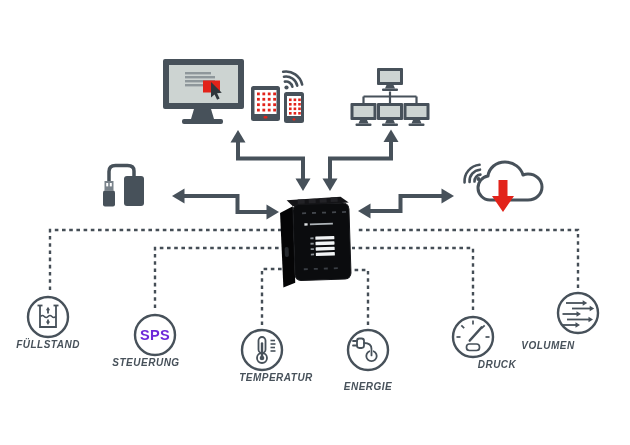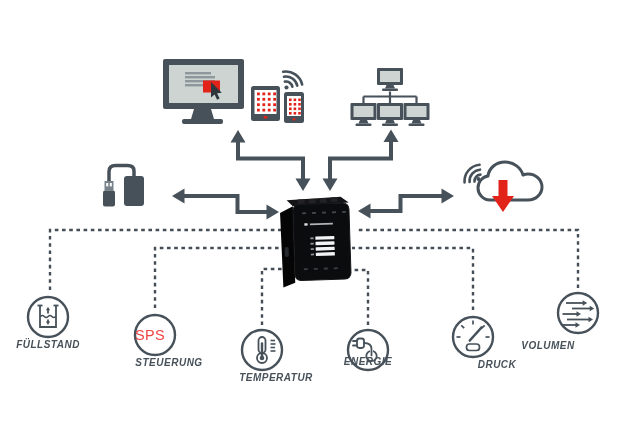--- a/index.html
+++ b/index.html
@@ -7,22 +7,22 @@
     position:relative;width:630px;height:445px;background:#ffffff;
     font-family:"Liberation Sans",sans-serif;overflow:hidden;
   }
   .diagram-svg{position:absolute;left:0;top:0;}
   .sensor-label{
     position:absolute;text-align:center;
     font-size:10px;font-weight:bold;line-height:1.1;
     letter-spacing:.5px;color:#47515a;font-style:italic;
   }
   .sps-text{
-    position:absolute;text-align:left;
-    font-size:14.5px;font-weight:normal;letter-spacing:.3px;color:#ef4444;
+    position:absolute;text-align:center;
+    font-size:14.5px;font-weight:bold;letter-spacing:.3px;color:#6d28d9;
   }
 </style>
 </head>
 <body>
 
 <div class="canvas">
 
 <svg class="diagram-svg" width="630" height="445" viewBox="0 0 630 445">
 
   <g stroke="#454e56" stroke-width="2.4" stroke-dasharray="3.6 3.6" fill="none">
@@ -290,19 +290,19 @@
       <polygon points="581,314 576.5,311.3 576.5,316.7"></polygon>
       <polygon points="593,319.5 588.5,316.8 588.5,322.2"></polygon>
       <polygon points="580,325 575.5,322.3 575.5,327.7"></polygon>
     </g>
   </g>
 </svg>
 
 <div class="sps-text" style="left:135px;top:327px;width:40px;">SPS</div>
 
 <div class="sensor-label" style="left:3px;top:339px;width:90px;">FÜLLSTAND</div>
-<div class="sensor-label" style="left:124px;top:357px;width:90px;">STEUERUNG</div>
+<div class="sensor-label" style="left:101px;top:357px;width:90px;">STEUERUNG</div>
 <div class="sensor-label" style="left:231px;top:372px;width:90px;text-align:center;">TEMPERATUR</div>
-<div class="sensor-label" style="left:323px;top:356px;width:90px;">ENERGIE</div>
+<div class="sensor-label" style="left:323px;top:381px;width:90px;">ENERGIE</div>
 <div class="sensor-label" style="left:452px;top:359px;width:90px;">DRUCK</div>
 <div class="sensor-label" style="left:503px;top:340px;width:90px;">VOLUMEN</div>
 
 </div>
 
 </body></html>

